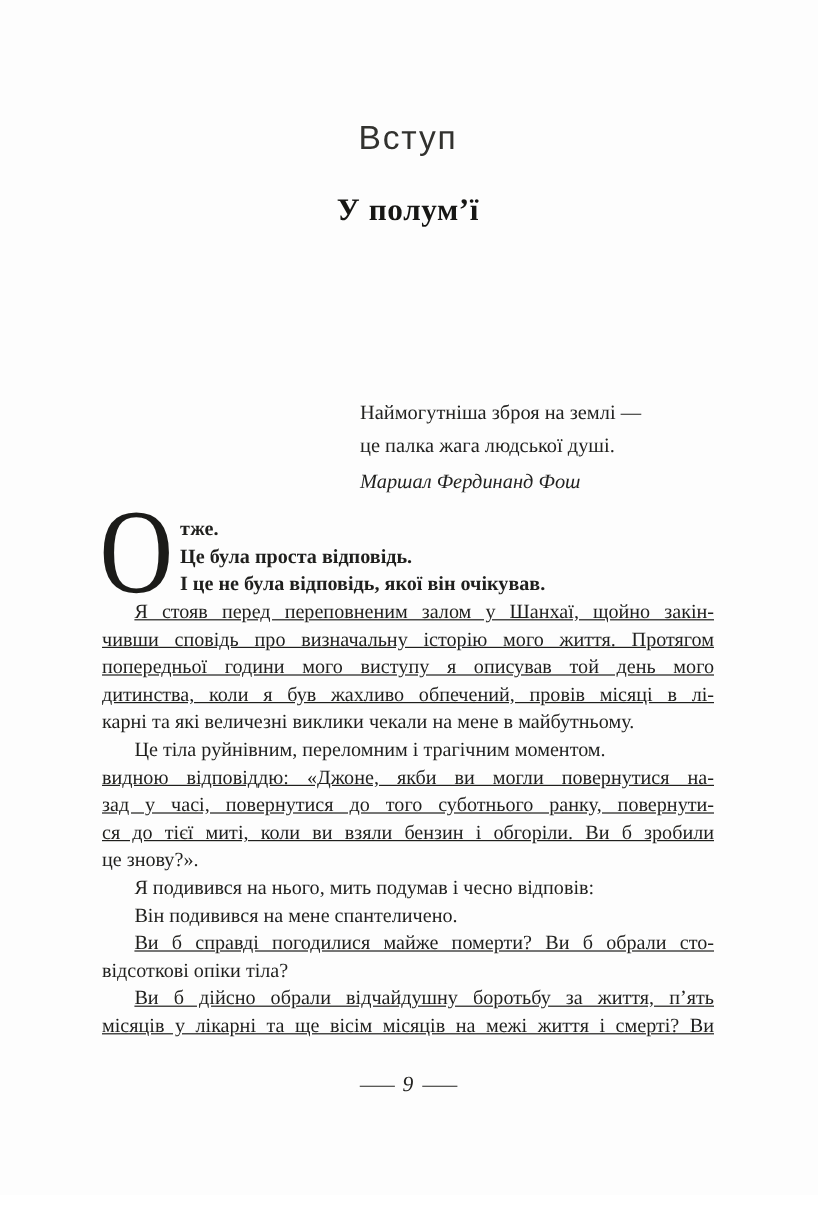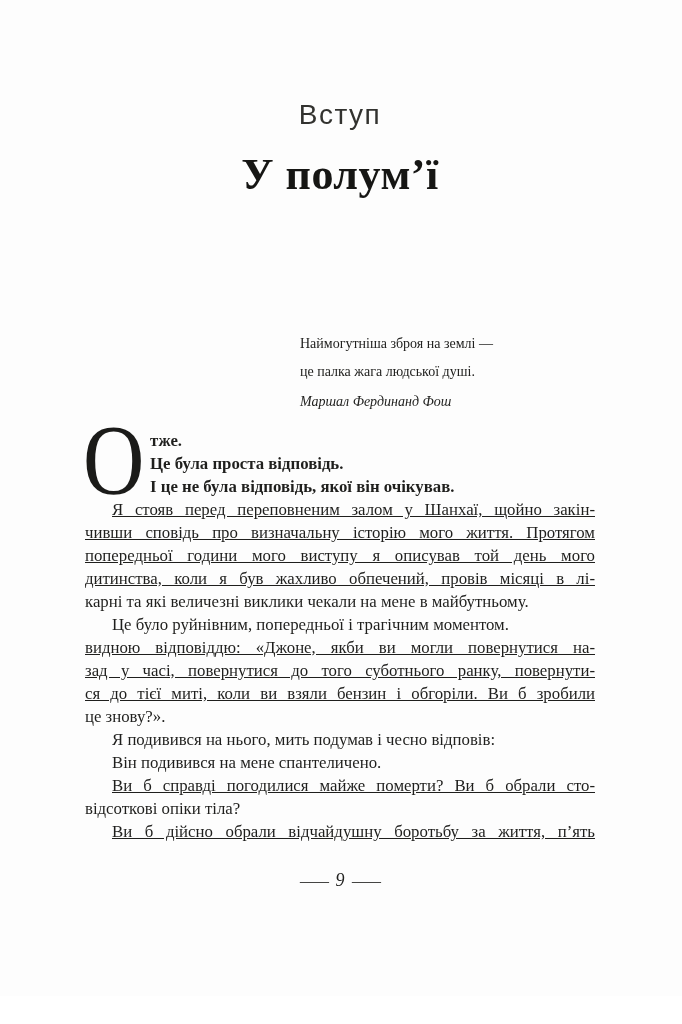--- a/index.html
+++ b/index.html
@@ -27,29 +27,29 @@
     font-size: 28px;
     line-height: 28px;
     letter-spacing: 1.5px;
     color: #32322f;
   }
   .title {
     margin: 27px 0 0 0;
     text-align: center;
     font-family: "Liberation Serif", serif;
     font-weight: 700;
-    font-size: 44px;
+    font-size: 26px;
     line-height: 38px;
     letter-spacing: 0.5px;
     color: #161614;
   }
   .epigraph {
     margin: 136px 0 11px 215px;
     width: 282px;
-    font-size: 14px;
+    font-size: 17px;
     line-height: 28px;
     color: #222220;
   }
   .epi-line { text-align: left; }
   .attribution {
     margin-top: 2px;
     font-style: italic;
   }
   .bodytext {
     position: relative;
@@ -112,30 +112,31 @@
     <span class="dropcap">О</span>
     <div>
         <div class="line dc">тже.</div>
         <div class="line dc">Це була проста відповідь.</div>
         <div class="line dc">І це не була відповідь, якої він очікував.</div>
         <div class="line ind just">Я стояв перед переповненим залом у Шанхаї, щойно закін-</div>
         <div class="line just">чивши сповідь про визначальну історію мого життя. Протягом</div>
         <div class="line just">попередньої години мого виступу я описував той день мого</div>
         <div class="line just">дитинства, коли я був жахливо обпечений, провів місяці в лі-</div>
         <div class="line">карні та які величезні виклики чекали на мене в майбутньому.</div>
-        <div class="line ind">Це було руйнівним, попередньої і трагічним моментом.</div>
+        <div class="line ind">Це тіла руйнівним, переломним і трагічним моментом.</div>
         <div class="line just">видною відповіддю: «Джоне, якби ви могли повернутися на-</div>
         <div class="line just">зад у часі, повернутися до того суботнього ранку, повернути-</div>
         <div class="line just">ся до тієї миті, коли ви взяли бензин і обгоріли. Ви б зробили</div>
         <div class="line">це знову?».</div>
         <div class="line ind">Я подивився на нього, мить подумав і чесно відповів:</div>
         <div class="line ind">Він подивився на мене спантеличено.</div>
         <div class="line ind just">Ви б справді погодилися майже померти? Ви б обрали сто-</div>
         <div class="line">відсоткові опіки тіла?</div>
         <div class="line ind just">Ви б дійсно обрали відчайдушну боротьбу за життя, п’ять</div>
+        <div class="line just">місяців у лікарні та ще вісім місяців на межі життя і смерті? Ви</div>
       </div>
   </div>
 
   <div class="footer">
     <span class="dash">—</span><span class="num">9</span><span class="dash">—</span>
   </div>
 
 </div>
 
 </body></html>

